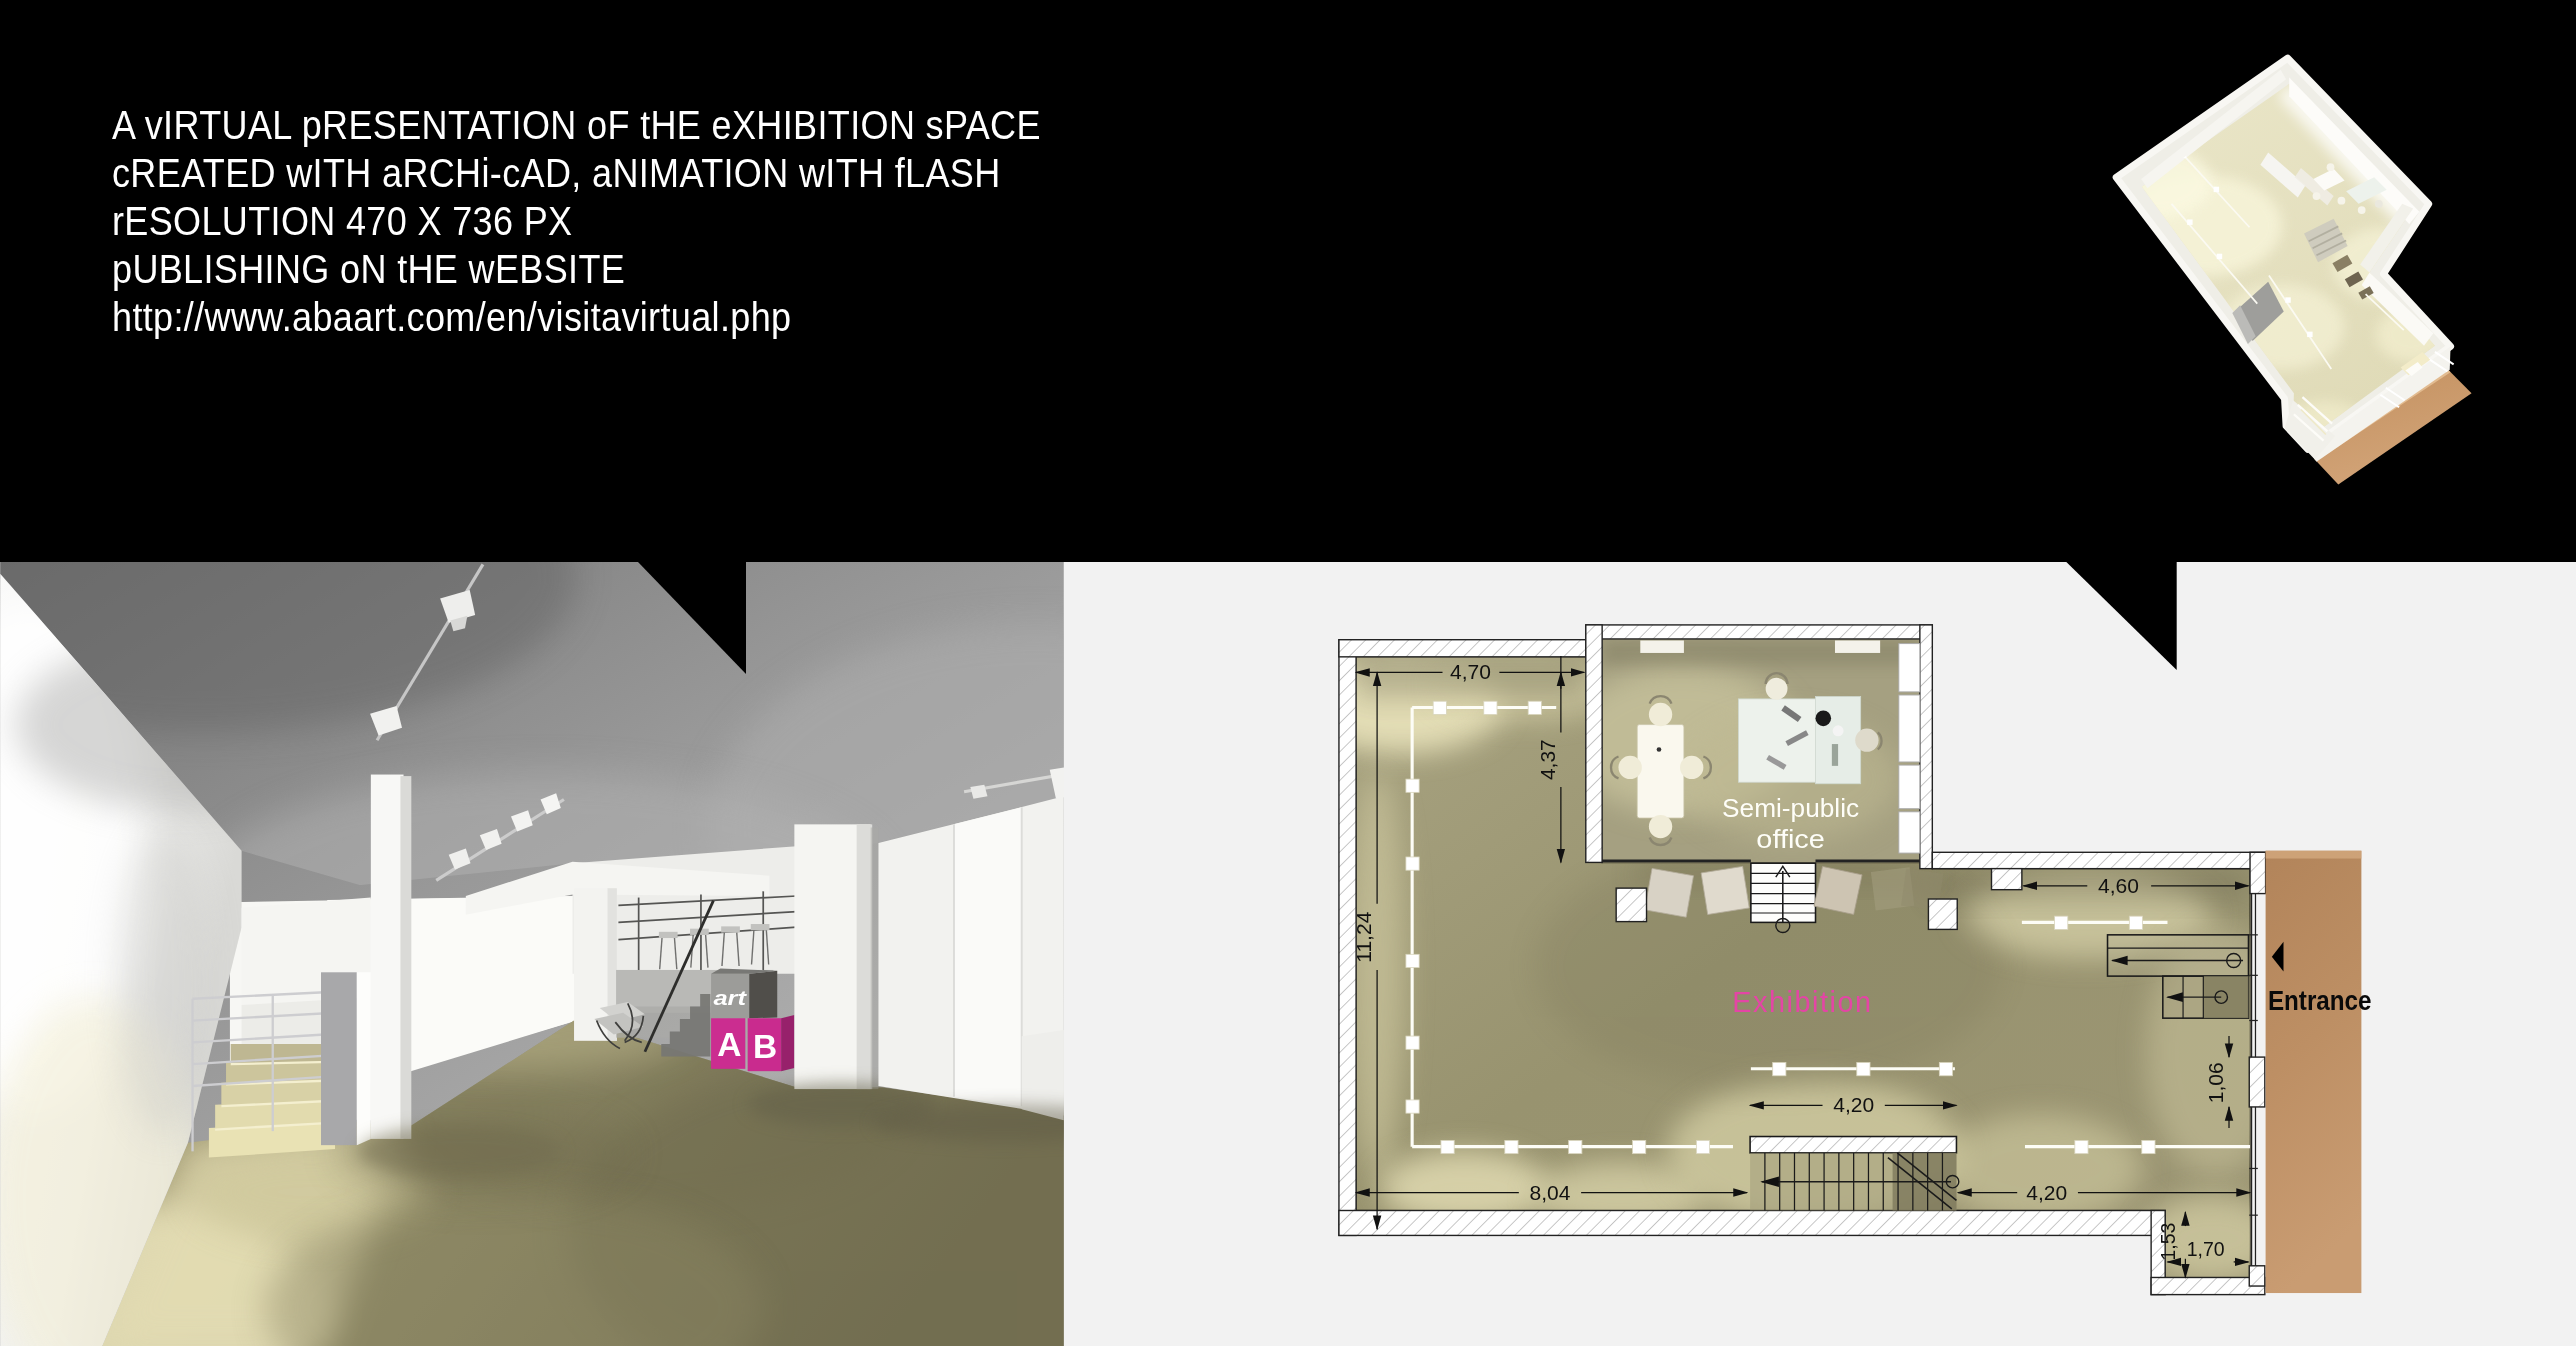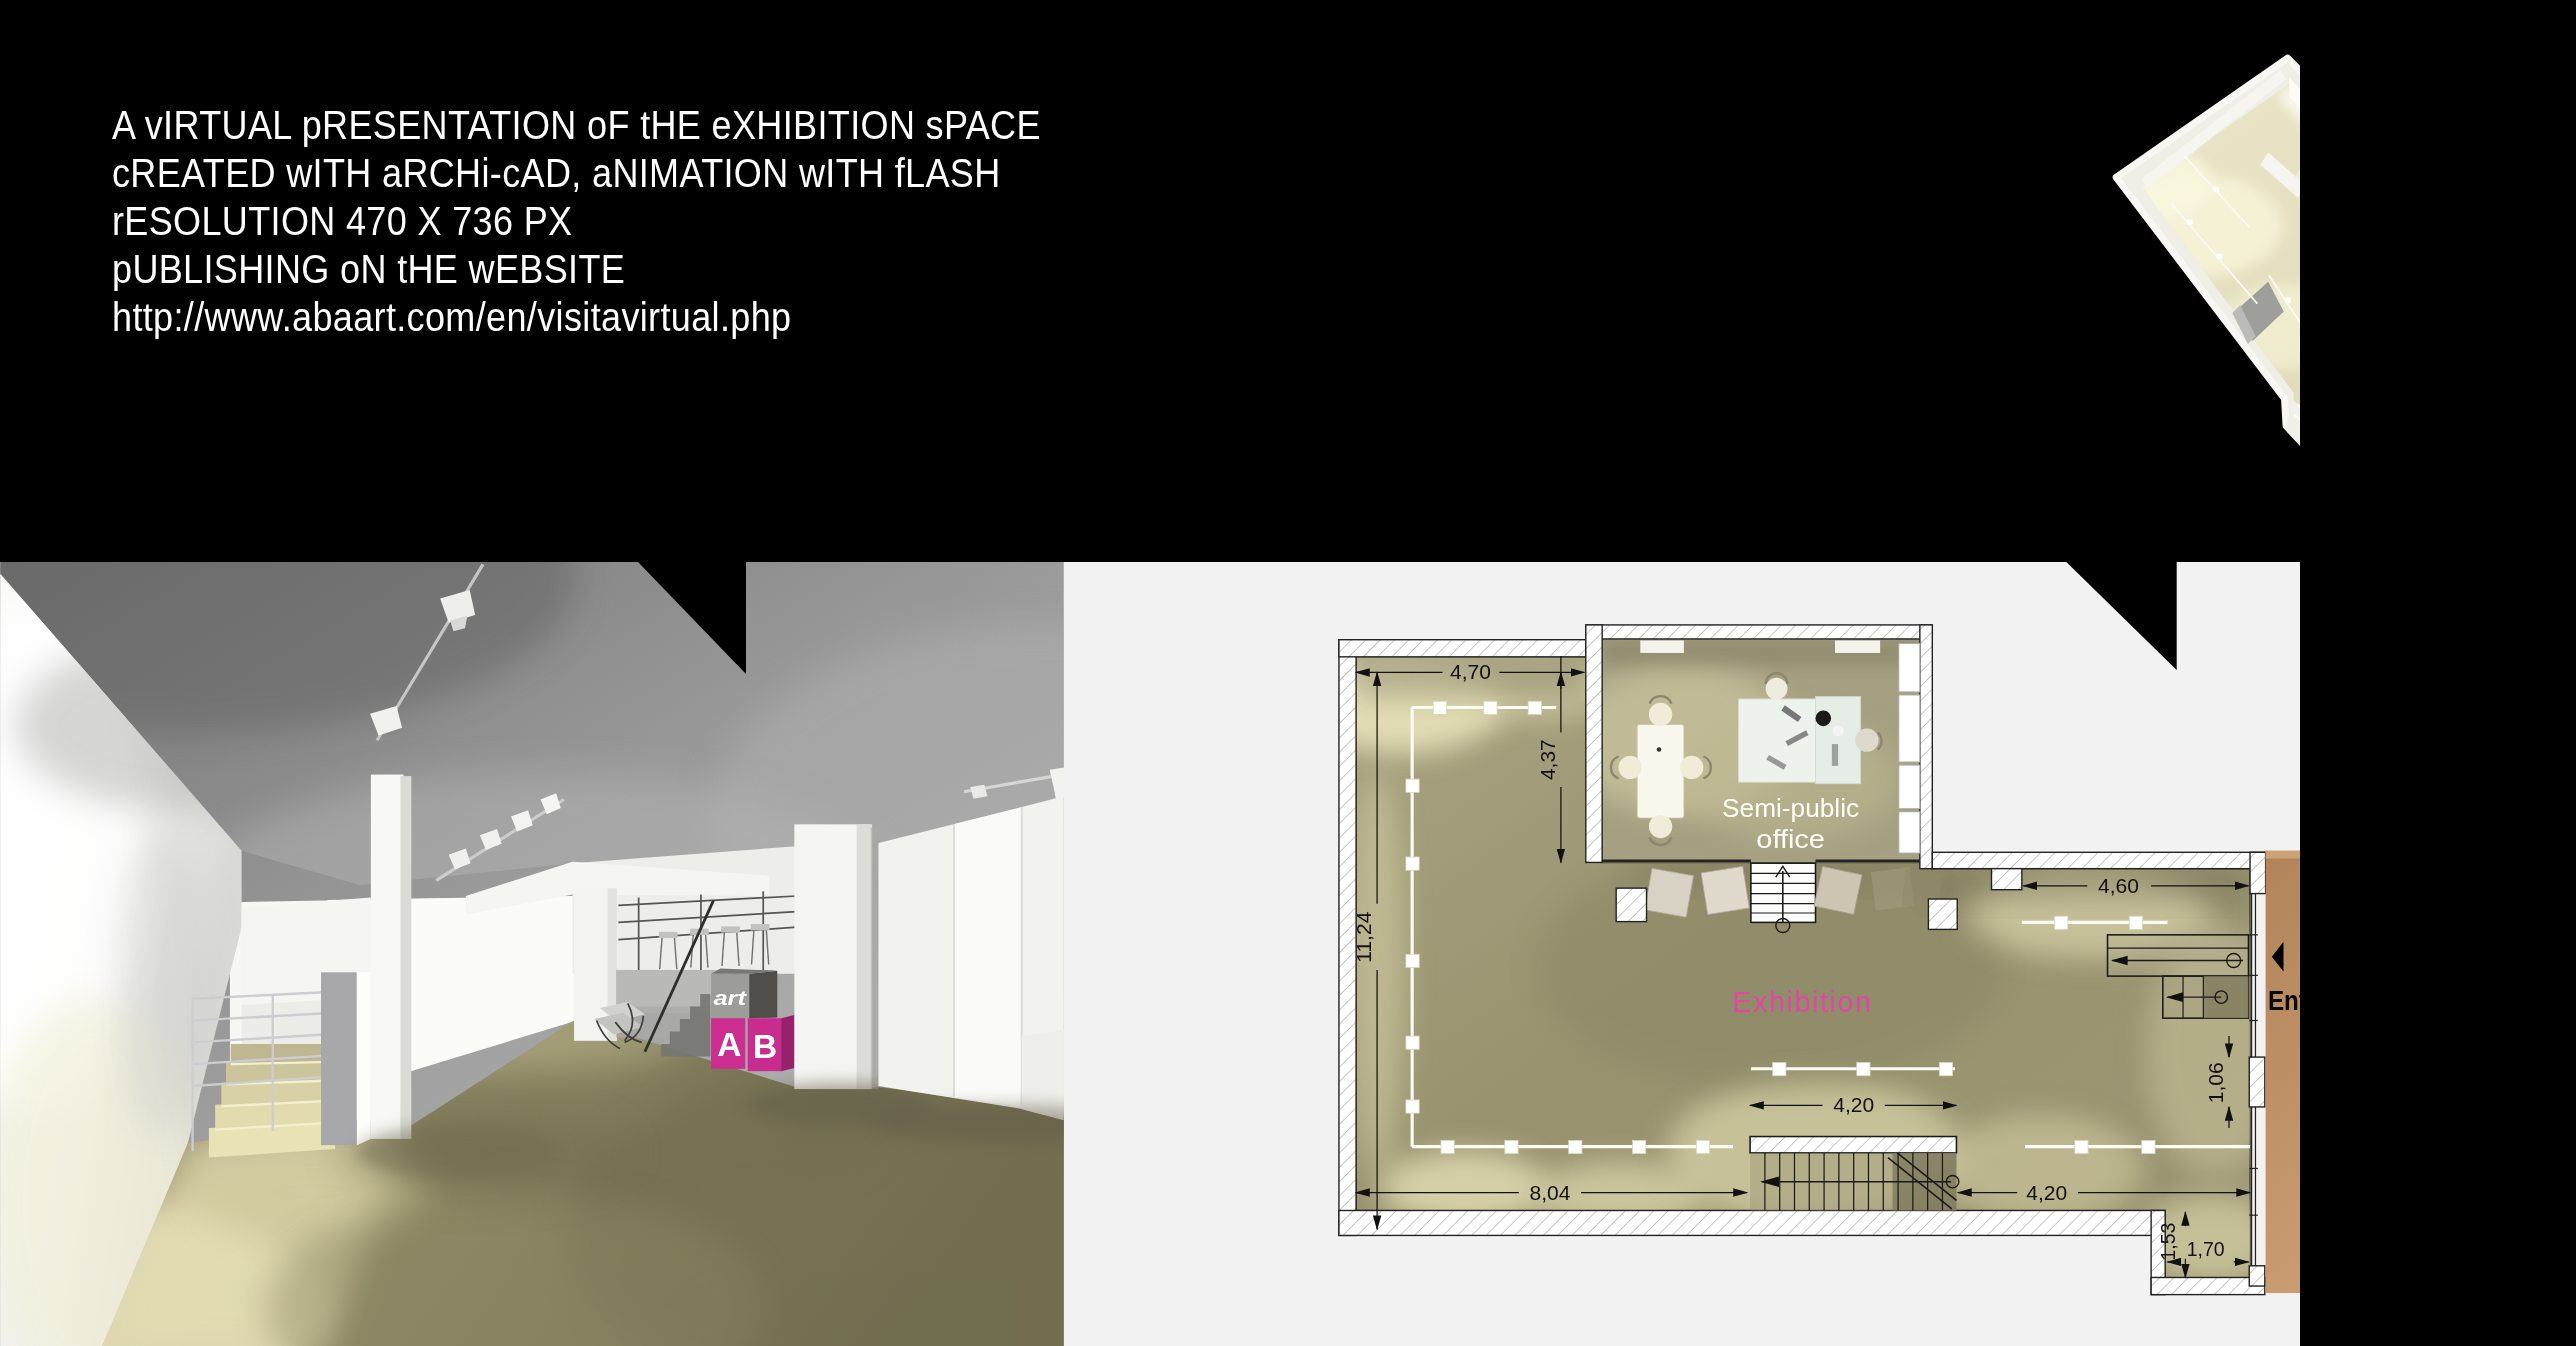--- a/index.html
+++ b/index.html
@@ -1,16 +1,16 @@
 <!DOCTYPE html>
 <html style="font-size:12.5px"><head>
 <meta charset="utf-8">
 <style>
   html,body{margin:0;padding:0;background:#000;}
-  .page{position:relative;width:2300px;height:1346px;background:#f2f2f2;overflow:hidden;font-family:"Liberation Sans",sans-serif;}
+  .page{position:relative;width:2576px;height:1346px;background:#f2f2f2;overflow:hidden;font-family:"Liberation Sans",sans-serif;}
   .abs{position:absolute;}
   .hdr-text{position:absolute;left:112px;top:101px;color:#fff;font-size:40px;line-height:48px;white-space:nowrap;transform:scaleX(0.9);transform-origin:left top;letter-spacing:0.4px;}
 </style>
 </head>
 <body>
 <div class="page">
 
 <div class="abs" style="left:0;top:0;width:2576px;height:562px;background:#000;z-index:5;"></div>
 
 <div class="hdr-text" style="z-index:6;">

